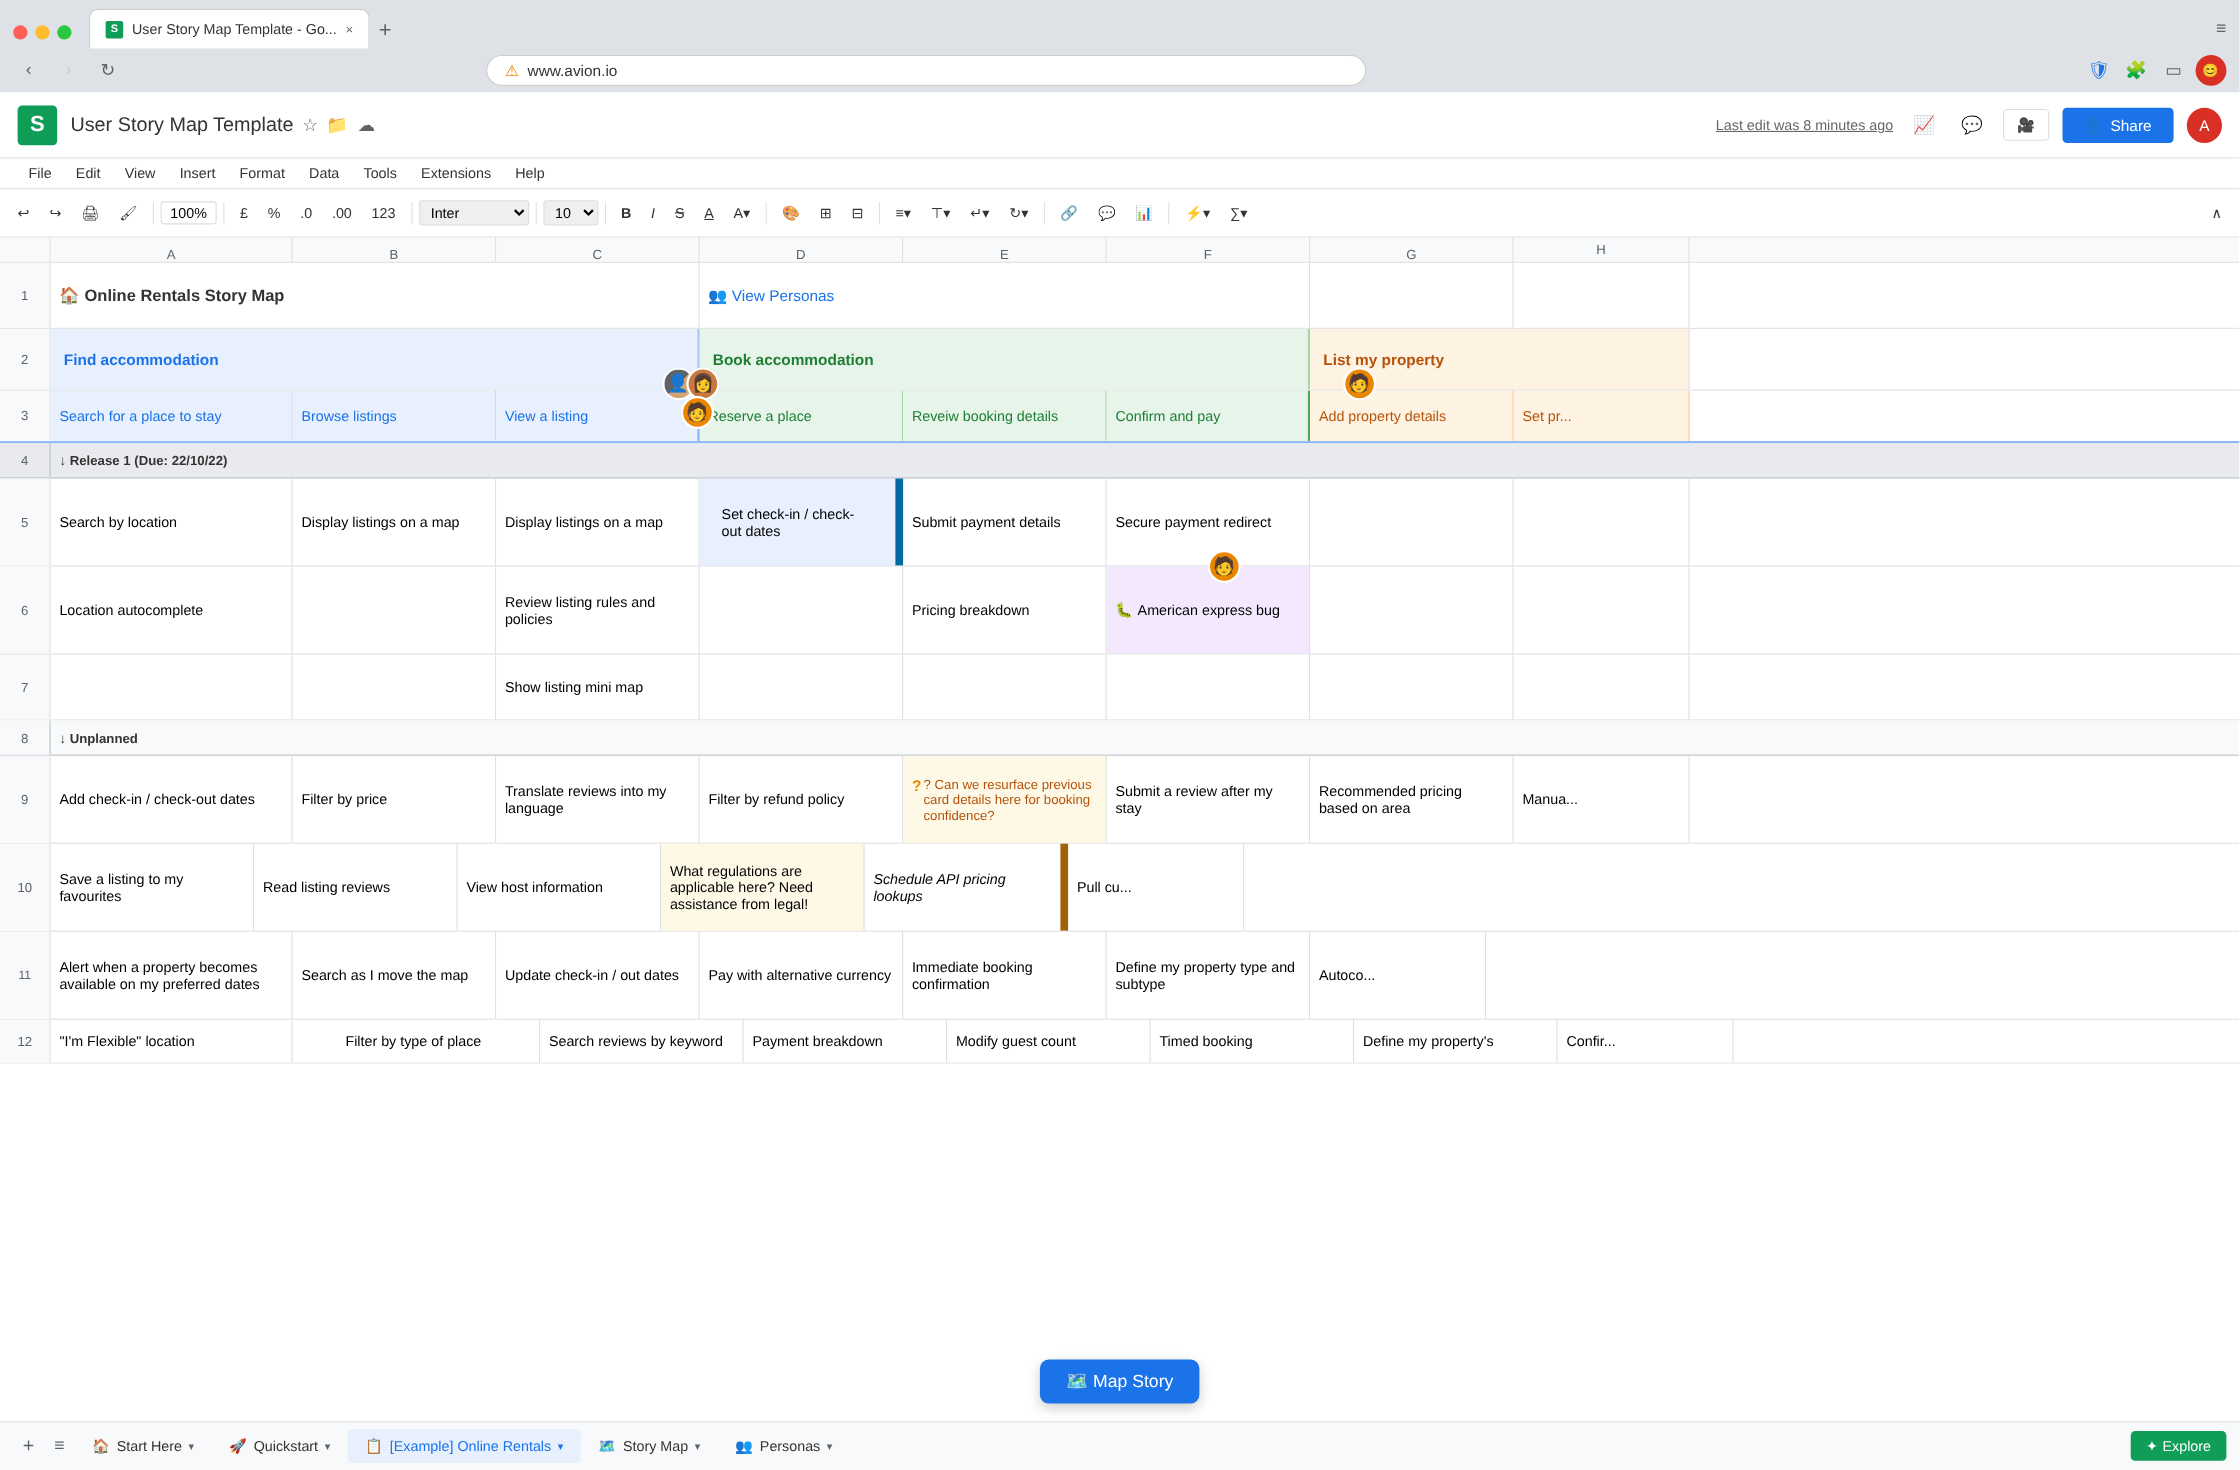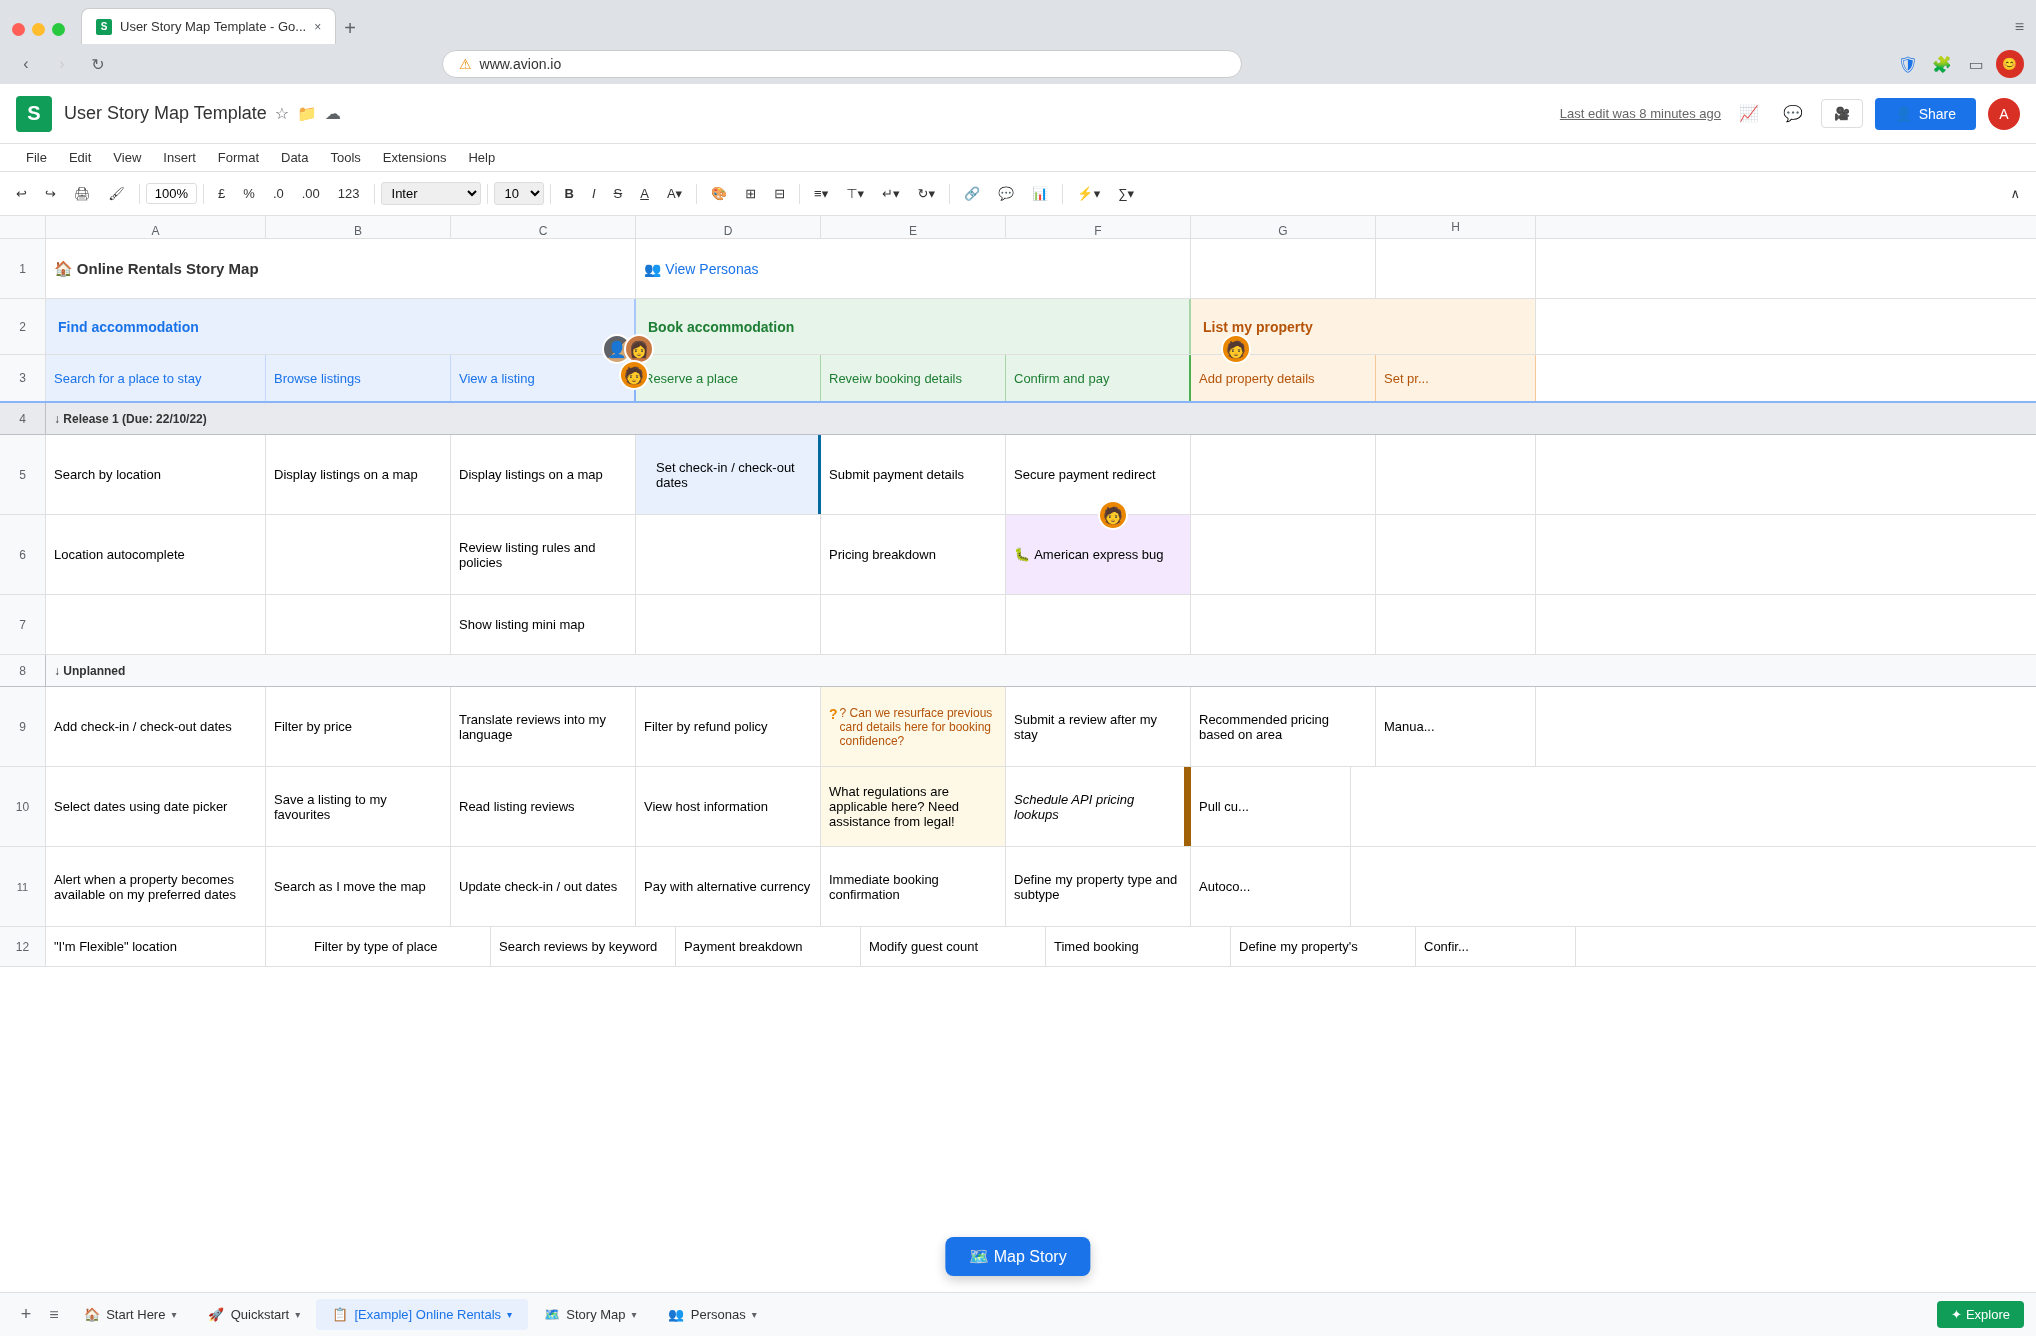--- a/index.html
+++ b/index.html
@@ -242,21 +242,21 @@
     <div class="grid-row header-row-4" style="display:flex;border-bottom:1px solid #bdc1c6;background:#e8eaed;">
       <div style="width:46px;min-width:46px;border-right:1px solid #bdc1c6;display:flex;align-items:center;justify-content:center;font-size:12px;color:#5f6368;">4</div>
       <div style="flex:1;padding:4px 8px;font-size:12px;font-weight:600;color:#333;display:flex;align-items:center;">↓ Release 1 (Due: 22/10/22)</div>
     </div>
 
     <div class="grid-row header-row-5" style="display:flex;border-bottom:1px solid #e0e0e0;">
       <div style="width:46px;min-width:46px;border-right:1px solid #e0e0e0;display:flex;align-items:center;justify-content:center;font-size:12px;color:#5f6368;background:#f8f9fa;">5</div>
       <div style="width:220px;min-width:220px;border-right:1px solid #e0e0e0;padding:6px 8px;font-size:13px;display:flex;align-items:center;">Search by location</div>
       <div style="width:185px;min-width:185px;border-right:1px solid #e0e0e0;padding:6px 8px;font-size:13px;display:flex;align-items:center;">Display listings on a map</div>
       <div style="width:185px;min-width:185px;border-right:1px solid #e0e0e0;padding:6px 8px;font-size:13px;display:flex;align-items:center;">Display listings on a map</div>
-      <div class="bg-blue-light" style="width:185px;min-width:185px;border-right:3px solid #0369a1;padding:6px 20px;font-size:13px;display:flex;align-items:center;flex-direction:column;justify-content:center;text-align:left;">
+      <div class="bg-blue-light" style="width:185px;min-width:185px;border-right:7px solid #0369a1;padding:6px 20px;font-size:13px;display:flex;align-items:center;flex-direction:column;justify-content:center;text-align:left;">
         <span>Set check-in / check-out dates</span>
       </div>
       <div style="width:185px;min-width:185px;border-right:1px solid #e0e0e0;padding:6px 8px;font-size:13px;display:flex;align-items:center;">Submit payment details</div>
       <div style="width:185px;min-width:185px;border-right:1px solid #e0e0e0;padding:6px 8px;font-size:13px;display:flex;align-items:center;">Secure payment redirect</div>
       <div style="width:185px;min-width:185px;border-right:1px solid #e0e0e0;padding:6px 8px;font-size:13px;"></div>
       <div style="width:160px;min-width:160px;border-right:1px solid #e0e0e0;padding:6px 8px;font-size:13px;"></div>
     </div>
 
     <div class="grid-row header-row-6" style="display:flex;border-bottom:1px solid #e0e0e0;position:relative;">
       <div style="width:46px;min-width:46px;border-right:1px solid #e0e0e0;display:flex;align-items:center;justify-content:center;font-size:12px;color:#5f6368;background:#f8f9fa;">6</div>
@@ -305,21 +305,20 @@
           <span style="font-size:12px;color:#b45309;">? Can we resurface previous card details here for booking confidence?</span>
         </div>
       </div>
       <div style="width:185px;min-width:185px;border-right:1px solid #e0e0e0;padding:6px 8px;font-size:13px;display:flex;align-items:center;">Submit a review after my stay</div>
       <div style="width:185px;min-width:185px;border-right:1px solid #e0e0e0;padding:6px 8px;font-size:13px;display:flex;align-items:center;">Recommended pricing based on area</div>
       <div style="width:160px;min-width:160px;border-right:1px solid #e0e0e0;padding:6px 8px;font-size:13px;display:flex;align-items:center;overflow:hidden;">Manua...</div>
     </div>
 
     <div class="grid-row header-row-10" style="display:flex;border-bottom:1px solid #e0e0e0;">
       <div style="width:46px;min-width:46px;border-right:1px solid #e0e0e0;display:flex;align-items:center;justify-content:center;font-size:12px;color:#5f6368;background:#f8f9fa;">10</div>
-      <div style="width:220px;min-width:220px;border-right:1px solid #e0e0e0;padding:6px 8px;font-size:13px;display:flex;align-items:center;">Select dates using date picker</div>
       <div style="width:185px;min-width:185px;border-right:1px solid #e0e0e0;padding:6px 8px;font-size:13px;display:flex;align-items:center;">Save a listing to my favourites</div>
       <div style="width:185px;min-width:185px;border-right:1px solid #e0e0e0;padding:6px 8px;font-size:13px;display:flex;align-items:center;">Read listing reviews</div>
       <div style="width:185px;min-width:185px;border-right:1px solid #e0e0e0;padding:6px 8px;font-size:13px;display:flex;align-items:center;">View host information</div>
       <div class="bg-yellow-light" style="width:185px;min-width:185px;border-right:1px solid #e0e0e0;padding:6px 8px;font-size:13px;display:flex;align-items:center;">What regulations are applicable here? Need assistance from legal!</div>
       <div style="width:185px;min-width:185px;border-right:7px solid #a16207;padding:6px 8px;font-size:13px;display:flex;align-items:center;font-style:italic;">Schedule API pricing lookups</div>
       <div style="width:160px;min-width:160px;border-right:1px solid #e0e0e0;padding:6px 8px;font-size:13px;display:flex;align-items:center;overflow:hidden;">Pull cu...</div>
     </div>
 
     <div class="grid-row header-row-11" style="display:flex;border-bottom:1px solid #e0e0e0;">
       <div style="width:46px;min-width:46px;border-right:1px solid #e0e0e0;display:flex;align-items:center;justify-content:center;font-size:11px;color:#5f6368;background:#f8f9fa;">11</div>

